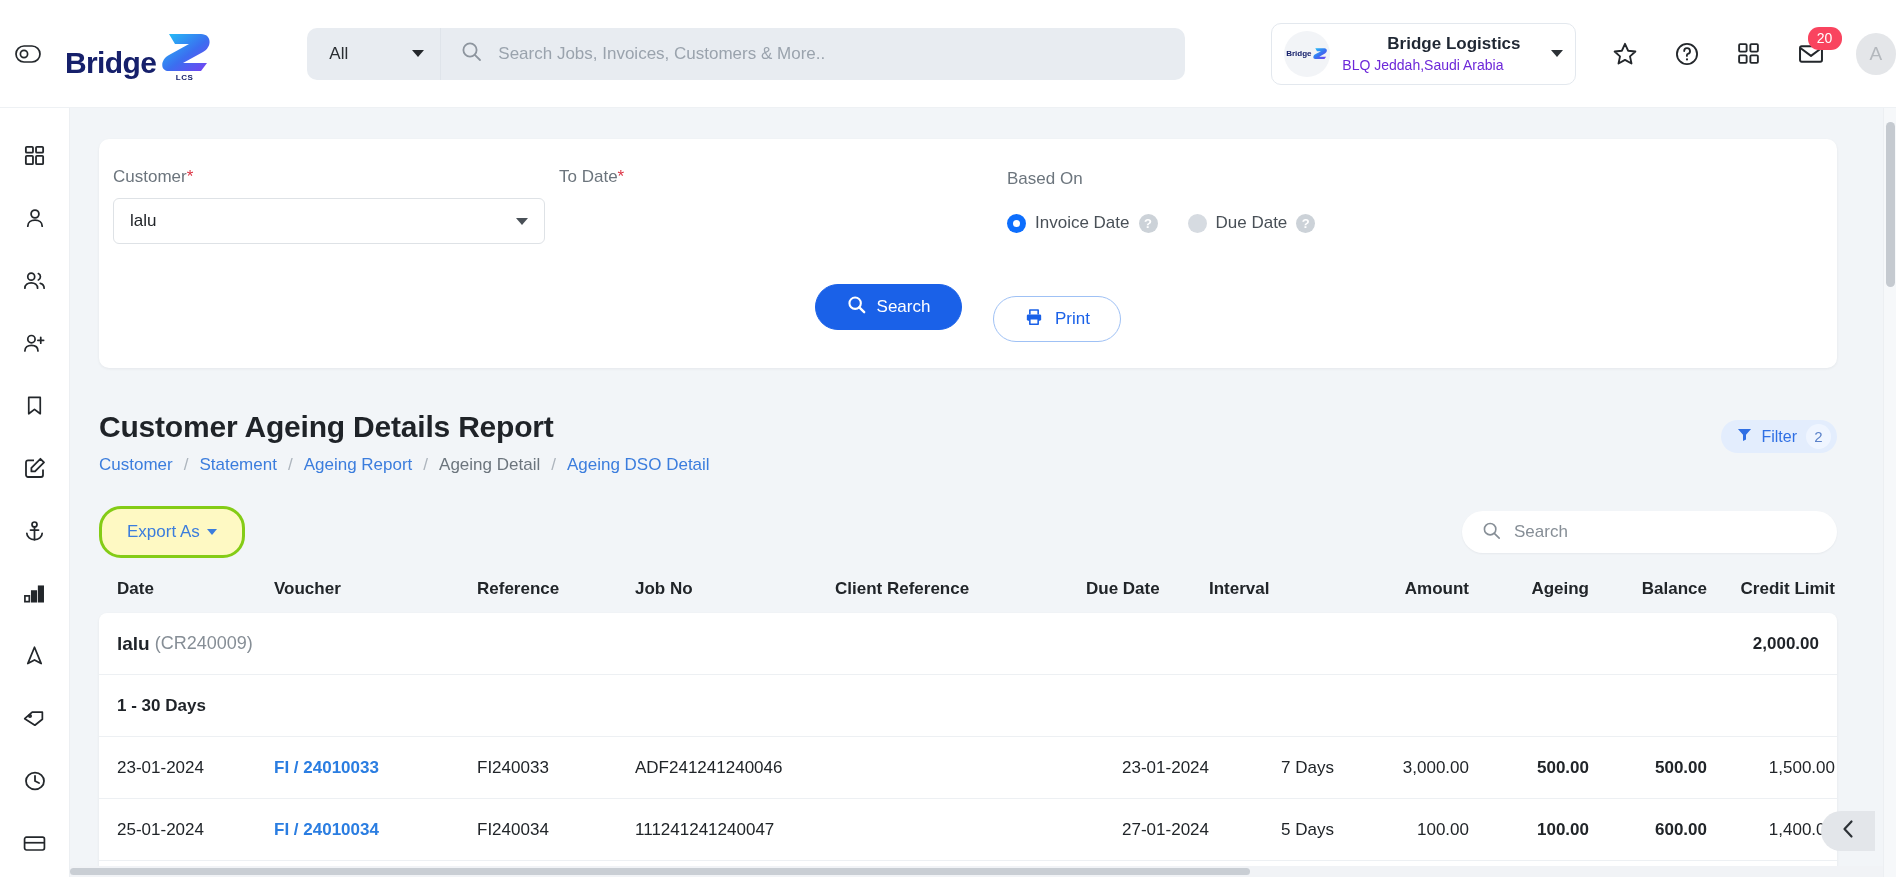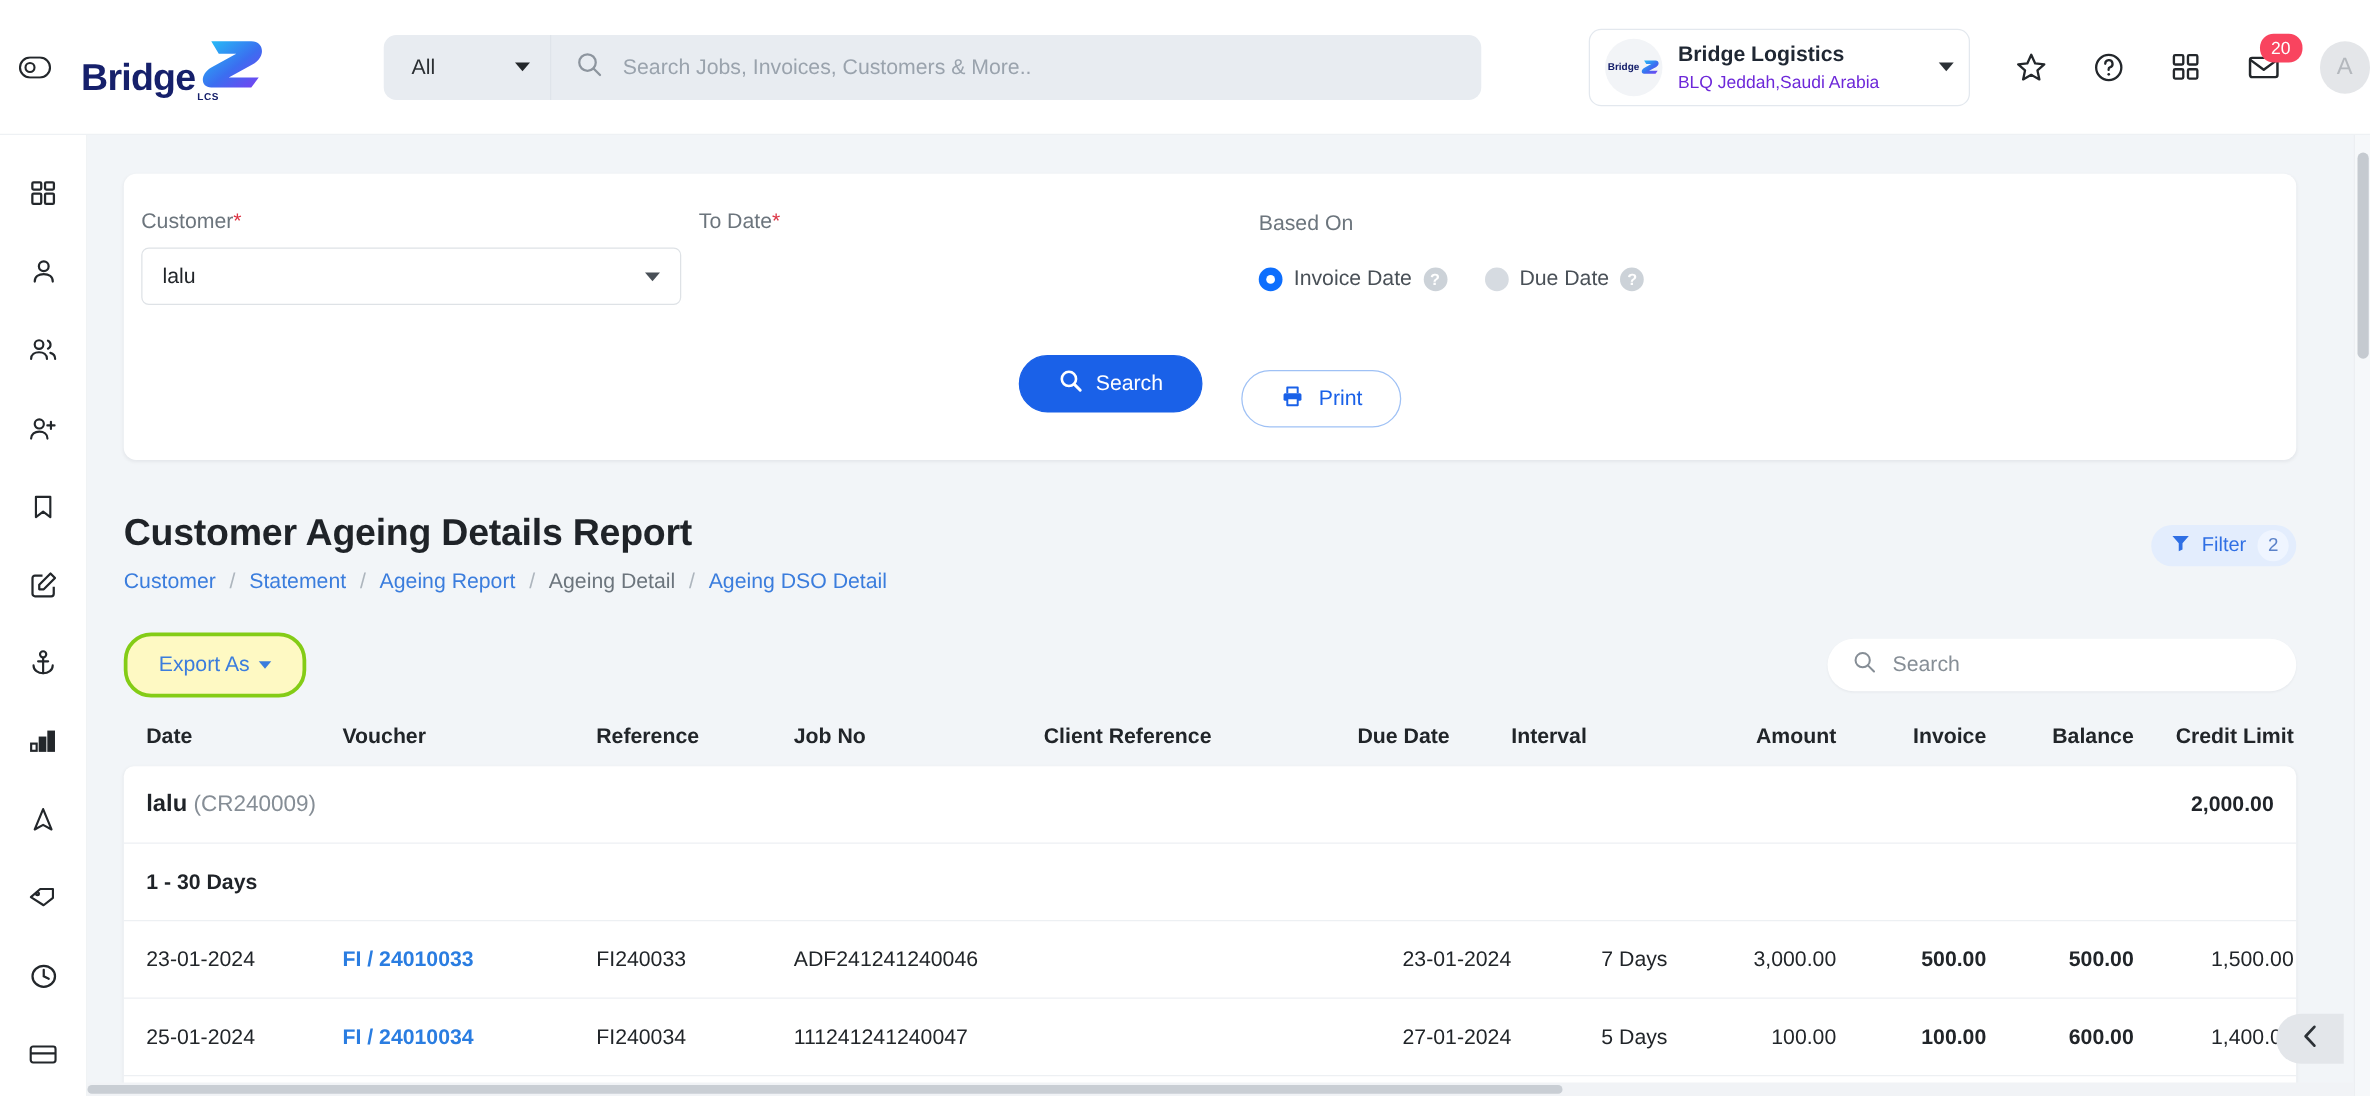--- a/index.html
+++ b/index.html
@@ -24,21 +24,21 @@
     display: flex; align-items: center; justify-content: center;
     cursor: pointer;
   }
   .brand { margin-left: 22px; display: flex; align-items: flex-end; }
   .brand-text {
     font-size: 30px; font-weight: bold; letter-spacing: -0.6px;
     color: #16206b; line-height: 1;
   }
   .brand-mark { position: relative; margin-left: 5px; }
   .brand-sub {
-    position: absolute; right: 42px; bottom: -4px;
+    position: absolute; right: 24px; bottom: -4px;
     font-size: 8px; font-weight: bold; color: #16206b; letter-spacing: 0.5px;
   }
 
   .search-wrap {
     margin-left: 90px;
     width: 912px; height: 52px;
     background: #e8ecf1; border-radius: 10px;
     display: flex; align-items: center;
   }
   .search-scope {
@@ -64,21 +64,21 @@
     border: 1px solid #e3e8ee; border-radius: 10px;
     display: flex; align-items: center; padding: 0 12px; gap: 12px;
     cursor: pointer; background: #fff;
   }
   .org-logo {
     width: 46px; height: 46px; border-radius: 50%; background: #f2f4f7;
     display: flex; align-items: center; justify-content: center;
     font-size: 8px; font-weight: bold; color: #16206b; gap: 1px;
   }
   .org-names { flex: 1; line-height: 1.35; }
-  .org-name { font-size: 17px; font-weight: bold; color: #1f2733; }
+  .org-name { font-size: 17px; font-weight: bold; color: #1f2733; margin-left: 45px; }
   .org-loc { font-size: 14px; color: #6d28d9; }
   .org-caret {
     width: 0; height: 0; border-left: 6px solid transparent;
     border-right: 6px solid transparent; border-top: 7px solid #2c3136;
   }
 
   .top-icons { display: flex; align-items: center; gap: 32px; margin-left: 34px; }
   .top-icon { position: relative; cursor: pointer; width: 30px; height: 30px;
               display: flex; align-items: center; justify-content: center; }
   .badge {
@@ -595,21 +595,21 @@
   <div class="tbl">
     <div class="thead">
       <div class="c c-date">Date</div>
       <div class="c c-voucher">Voucher</div>
       <div class="c c-reference">Reference</div>
       <div class="c c-job">Job No</div>
       <div class="c c-client">Client Reference</div>
       <div class="c c-due">Due Date</div>
       <div class="c c-interval">Interval</div>
       <div class="c c-amount">Amount</div>
-      <div class="c c-unpaid">Invoice</div>
+      <div class="c c-unpaid">Ageing</div>
       <div class="c c-balance">Balance</div>
       <div class="c c-credit">Credit Limit</div>
     </div>
 
     <div class="tbody">
 
       <div class="tr group">
         <span class="grp-name">lalu</span>
         <span class="grp-code">(CR240009)</span>
         <span class="grp-total">2,000.00</span>

